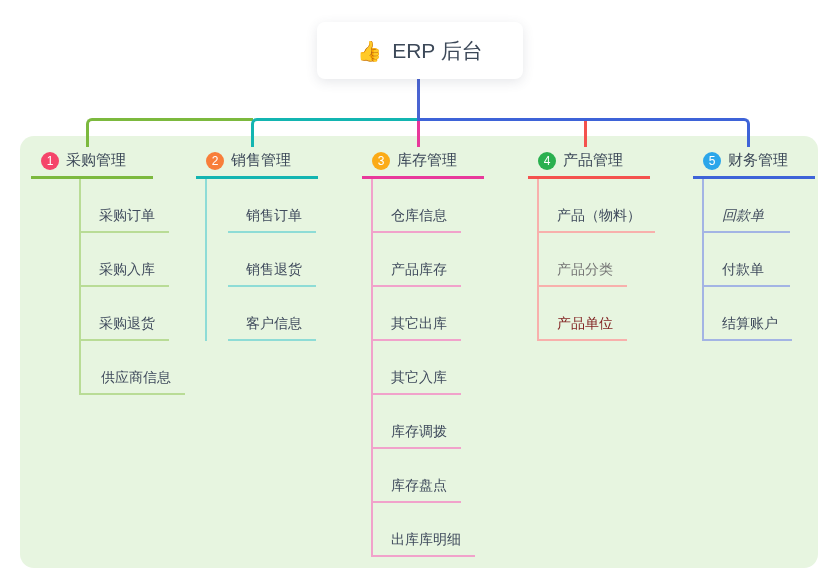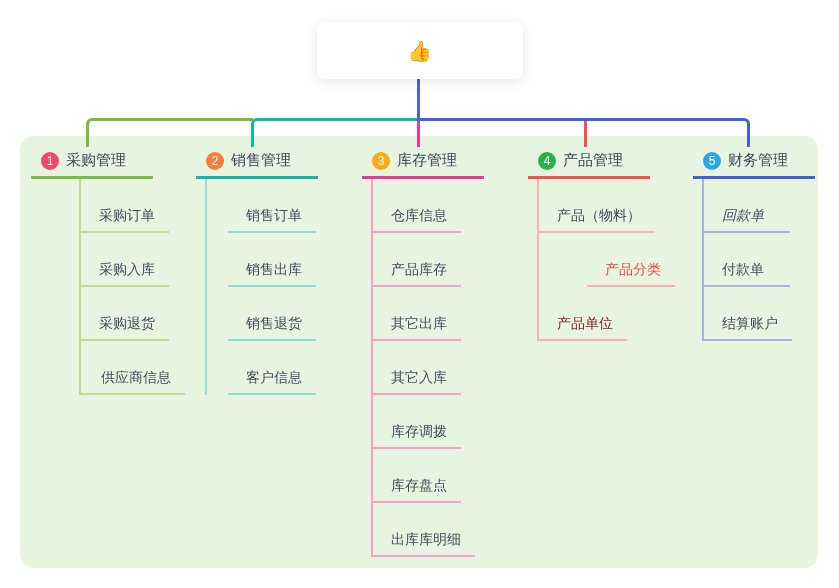--- a/index.html
+++ b/index.html
@@ -36,20 +36,21 @@
   }
 </style>
 </head>
 <body>
 
 <div class="canvas">
   <div class="bg-panel" style="background: rgb(231, 245, 224);"></div>
 
   <div class="root-card">
     <span class="emoji">👍</span>
+    <span>ERP 后台</span>
   </div>
 
   <div id="connectors">
       <div class="conn vline" style="left: 417px; top: 79px; height: 39px; background: rgb(74, 100, 210);"></div>
       <div class="conn elbow-left" style="left: 86px; top: 118px; width: 164px; height: 26px; border-color: rgb(124, 185, 62);"></div>
       <div class="conn elbow-left" style="left: 251px; top: 118px; width: 164px; height: 26px; border-color: rgb(19, 181, 177);"></div>
       <div class="conn vline" style="left: 417px; top: 118px; height: 29px; background: rgb(232, 57, 155);"></div>
       <div class="conn vline" style="left: 584px; top: 118px; height: 29px; background: rgb(244, 82, 78);"></div>
       <div class="conn elbow-right" style="left: 417px; top: 118px; width: 330px; height: 26px; border-color: rgb(62, 99, 216);"></div>
     </div>
@@ -66,21 +67,20 @@
           <div class="child" style="border-bottom-color: rgb(185, 220, 150); color: rgb(63, 74, 92); padding-left: 20px;">供应商信息</div>
         </div>
       </div>
       <div class="branch" style="left: 196px; top: 147px;">
         <div class="branch-title" style="border-bottom-color: rgb(19, 181, 177); color: rgb(60, 72, 88);">
           <div class="badge" style="background: rgb(248, 126, 58);">2</div>
           <div>销售管理</div>
         </div>
         <div class="children" style="border-left-color: rgb(142, 220, 214); padding-left: 21px;">
           <div class="child" style="border-bottom-color: rgb(142, 220, 214); color: rgb(63, 74, 92);">销售订单</div>
-          <div class="child" style="border-bottom-color: rgb(142, 220, 214); color: rgb(63, 74, 92);">销售出库</div>
           <div class="child" style="border-bottom-color: rgb(142, 220, 214); color: rgb(63, 74, 92);">销售退货</div>
           <div class="child" style="border-bottom-color: rgb(142, 220, 214); color: rgb(63, 74, 92);">客户信息</div>
         </div>
       </div>
       <div class="branch" style="left: 362px; top: 147px;">
         <div class="branch-title" style="border-bottom-color: rgb(232, 57, 155); color: rgb(60, 72, 88);">
           <div class="badge" style="background: rgb(251, 171, 23);">3</div>
           <div>库存管理</div>
         </div>
         <div class="children" style="border-left-color: rgb(241, 162, 203);">
@@ -93,21 +93,21 @@
           <div class="child" style="border-bottom-color: rgb(241, 162, 203); color: rgb(63, 74, 92);">出库库明细</div>
         </div>
       </div>
       <div class="branch" style="left: 528px; top: 147px;">
         <div class="branch-title" style="border-bottom-color: rgb(244, 82, 78); color: rgb(60, 72, 88);">
           <div class="badge" style="background: rgb(42, 176, 79);">4</div>
           <div>产品管理</div>
         </div>
         <div class="children" style="border-left-color: rgb(248, 176, 172);">
           <div class="child" style="border-bottom-color: rgb(248, 176, 172); color: rgb(63, 74, 92);">产品（物料）</div>
-          <div class="child" style="border-bottom-color: rgb(248, 176, 172); color: #ef4444; margin-left: 48px;">产品分类</div>
+          <div class="child" style="border-bottom-color: rgb(248, 176, 172); color: #737373;">产品分类</div>
           <div class="child" style="border-bottom-color: rgb(248, 176, 172); color: #7f1d1d;">产品单位</div>
         </div>
       </div>
       <div class="branch" style="left: 693px; top: 147px;">
         <div class="branch-title" style="border-bottom-color: rgb(62, 99, 216); color: rgb(60, 72, 88);">
           <div class="badge" style="background: rgb(43, 166, 234);">5</div>
           <div>财务管理</div>
         </div>
         <div class="children" style="border-left-color: rgb(163, 180, 228);">
           <div class="child" style="border-bottom-color: rgb(163, 180, 228); color: rgb(63, 74, 92); font-style: italic;">回款单</div>

